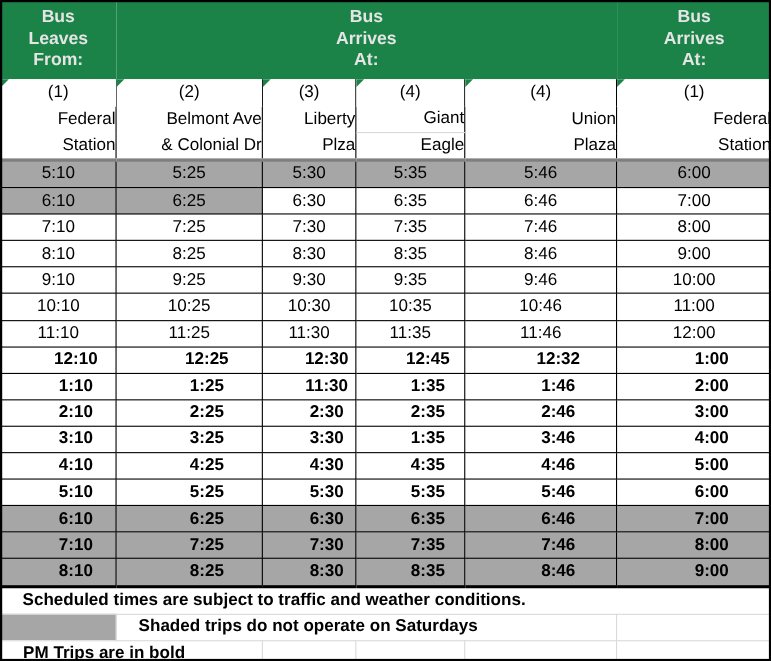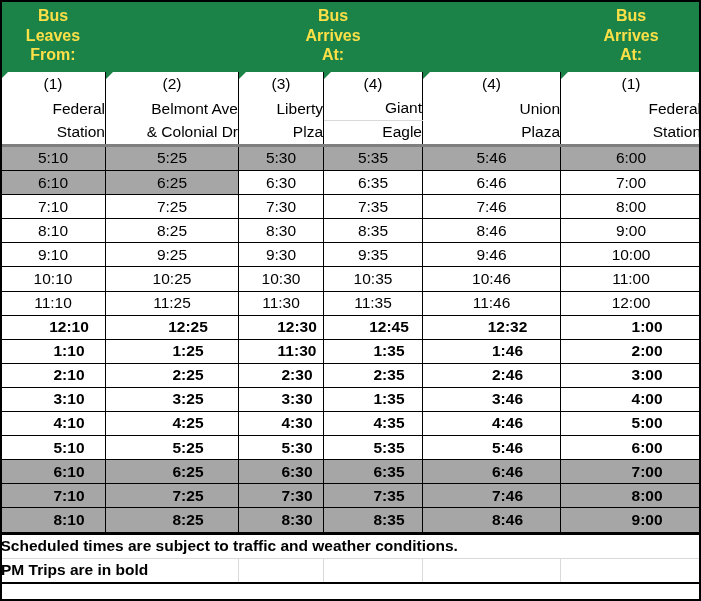--- a/index.html
+++ b/index.html
@@ -31,21 +31,21 @@
     vertical-align: middle;
     text-align: center;
     font-size: 15.5px;
     color: #000000;
     line-height: 1.05;
   }
 
   
   tr.banner td {
     background: #1b8348;
-    color: #fde047;
+    color: #e5e5e5;
     font-weight: bold;
     font-size: 16px;
     height: 71px;
     line-height: 1.22;
     border: none;
     padding-bottom: 1px;
   }
   tr.banner td.b-left   { text-align: center; }
   tr.banner td.b-mid    { text-align: center; }
   tr.banner td.b-right  { text-align: center; }
@@ -96,21 +96,21 @@
   tr.timerow.pm td { font-weight: bold; padding-left: 32px; }
 
   tr.timerow.lastdata td { border-bottom: 3px solid #000000; }
 
   
   tr.noterow td {
     height: 23px;
     text-align: left;
     font-weight: bold;
     font-size: 15.5px;
-    padding-left: 0;
+    padding-left: 20px;
     border: 1px solid #d9d9d9;
     background: #ffffff;
     white-space: nowrap;
   }
   tr.noterow td.swatch {
     background: #a6a6a6;
     border: 1px solid #d9d9d9;
   }
   tr.noterow td.blank { background: #ffffff; }
   tr.noterow.n1 td { border-top: none; border-left: none; border-right: none;
@@ -324,20 +324,25 @@
         <col style="width:133px">
         <col style="width:85px">
       <col style="width:99px">
         <col style="width:138px">
         <col style="width:141px">
     </colgroup>
     <tbody>
       <tr class="noterow n1">
         <td colspan="6">Scheduled times are subject to traffic and weather conditions.</td>
       </tr>
+      <tr class="noterow n2">
+        <td class="swatch"></td>
+        <td colspan="4">Shaded trips do not operate on Saturdays</td>
+        <td class="blank"></td>
+      </tr>
       <tr class="noterow n3">
         <td colspan="2">PM Trips are in bold</td>
         <td class="blank"></td>
         <td class="blank"></td>
         <td class="blank"></td>
         <td class="blank"></td>
       </tr>
     </tbody>
   </table>
 </div>

